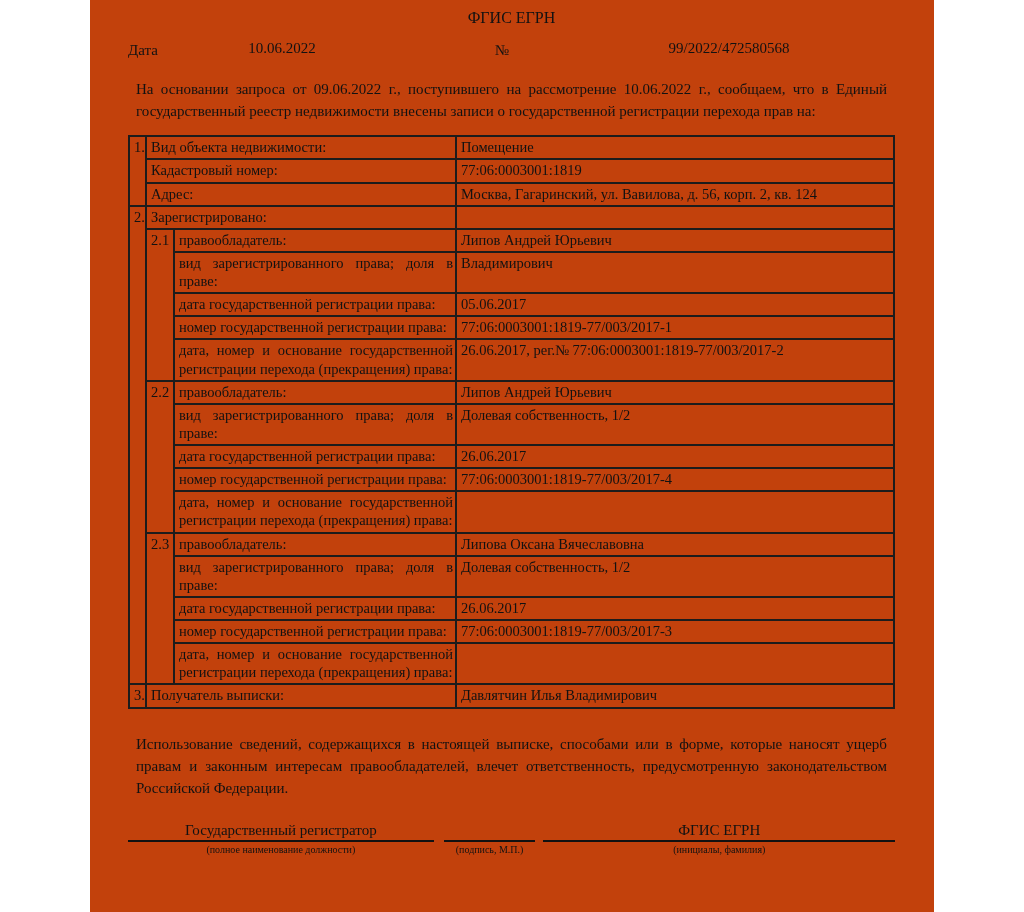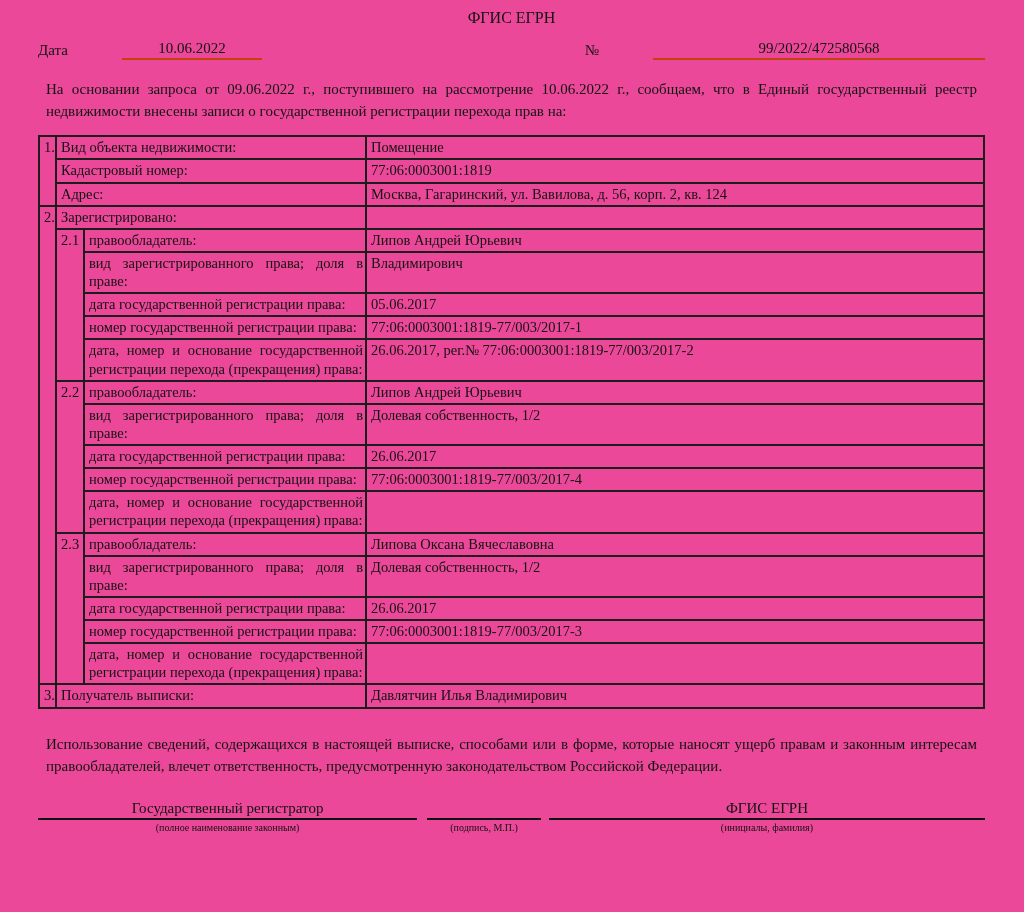--- a/index.html
+++ b/index.html
@@ -3,25 +3,25 @@
 <meta charset="utf-8">
 <style>
   * { box-sizing: border-box; }
   html, body {
     margin: 0; padding: 0;
     background: #ffffff;
     color: #121212;
     font-family: "Liberation Serif", "DejaVu Serif", serif;
   }
   .page {
-    width: 1024px;
+    width: 844px;
     min-height: 912px;
     margin: 0 auto;
     padding: 6px 39px 10px 38px;
-    background: #ec4899;
+    background: #c2410c;
   }
   .doc-title {
     text-align: center;
     font-size: 16px;
     line-height: 1.2;
     margin: 2px 0 12px 0;
   }
   .meta-row {
     display: flex;
     align-items: flex-end;
@@ -206,21 +206,21 @@
         <td class="cell-value">Давлятчин Илья Владимирович</td>
       </tr>
     </tbody>
   </table>
 
   <p class="warning">Использование сведений, содержащихся в настоящей выписке, способами или в форме, которые наносят ущерб правам и законным интересам правообладателей, влечет ответственность, предусмотренную законодательством Российской Федерации.</p>
 
   <div class="sig-row">
     <div class="sig-col sig-col-left">
       <div class="sig-top">Государственный регистратор</div>
-      <div class="sig-cap">(полное наименование законным)</div>
+      <div class="sig-cap">(полное наименование должности)</div>
     </div>
     <div class="sig-col sig-col-mid">
       <div class="sig-top"></div>
       <div class="sig-cap">(подпись, М.П.)</div>
     </div>
     <div class="sig-col sig-col-right">
       <div class="sig-top">ФГИС ЕГРН</div>
       <div class="sig-cap">(инициалы, фамилия)</div>
     </div>
   </div>

